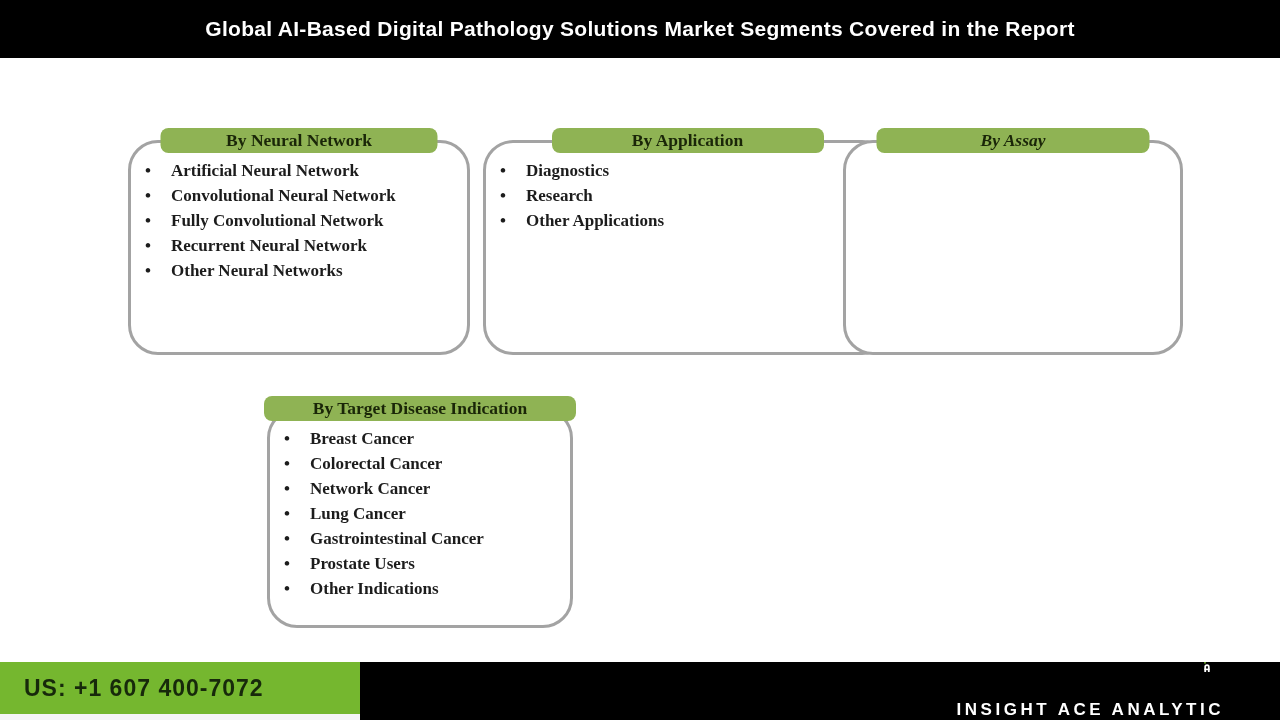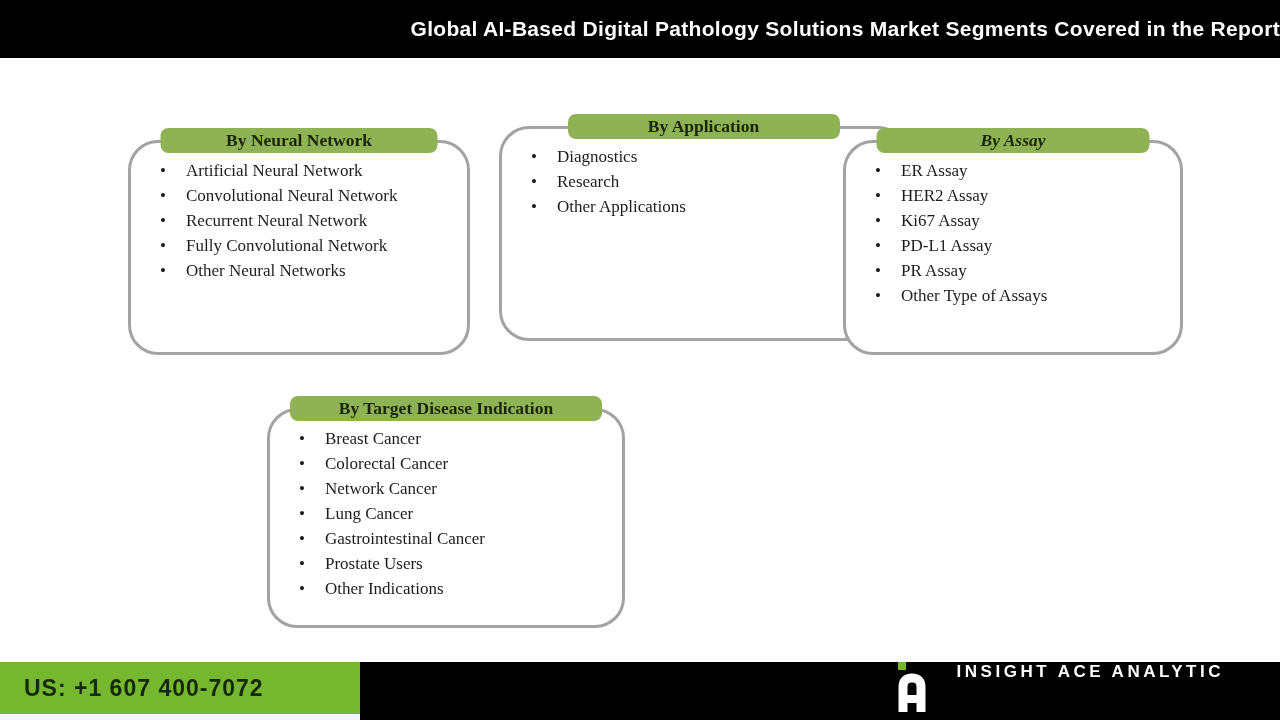--- a/index.html
+++ b/index.html
@@ -10,21 +10,21 @@
     background:#ffffff;
     overflow:hidden;
     font-family:"Liberation Serif", serif;
   }
 
   
   .titlebar {
     position:absolute; top:0; left:0;
     width:1280px; height:58px;
     background:#000000;
-    display:flex; align-items:center; justify-content:flex-end;
+    display:flex; align-items:center; justify-content:center;
   }
   .titlebar .title-text {
     color:#ffffff;
     font-family:"Liberation Sans", sans-serif;
     font-weight:bold;
     font-size:21px;
     letter-spacing:0.3px;
   }
 
   
@@ -44,44 +44,45 @@
     text-align:center;
     font-weight:bold;
     font-size:17.5px;
     color:#1a2608;
     z-index:2;
     white-space:nowrap;
   }
   .segment-list {
     list-style:none;
     margin:0;
-    padding:15px 8px 0 27px;
+    padding:15px 8px 0 12px;
+    font-weight:bold;
   }
   .segment-list li {
     position:relative;
     padding-left:28px;
     font-size:17px;
     line-height:25px;
     color:#1c1c1c;
     white-space:pre-line;
   }
   .segment-list li::before {
     content:"\2022";
     position:absolute;
     left:2px; top:0;
     color:#1c1c1c;
   }
 
   #box-0 { left:128px; top:140px; width:342px; height:215px; }
   #box-0 .pill { width:277px; }
-  #box-1 { left:483px; top:126px; width:409px; height:215px;margin-left:16px; }
+  #box-1 { left:483px; top:140px; width:409px; height:215px; }
   #box-1 .pill { width:272px; }
   #box-2 { left:843px; top:140px; width:340px; height:215px; }
   #box-2 .pill { width:273px;font-style:italic; }
-  #box-3 { left:267px; top:408px; width:358px; height:220px; }
+  #box-3 { left:267px; top:408px; width:306px; height:220px; }
   #box-3 .pill { width:312px; }
   #box-4 { left:675px; top:408px; width:387px; height:220px; }
   #box-4 .pill { width:310px; }
 
   
   .footer {
     position:absolute; left:0; bottom:0;
     width:1280px; height:58px;
     background:#000000;
   }
@@ -100,21 +101,21 @@
     color:#17290b;
   }
   .phone-underline {
     position:absolute; left:0; top:52px;
     width:360px; height:6px;
     background:#f5f5f5;
   }
   .brand {
     position:absolute; right:56px; top:0;
     height:58px;
-    display:flex; align-items:flex-start; gap:28px;
+    display:flex; align-items:flex-end; gap:28px;flex-direction:column;
   }
   .brand-logo { display:block; }
   .brand-text {
     color:#ffffff;
     font-family:"Liberation Sans", sans-serif;
     font-weight:bold;
     font-size:17px;
     letter-spacing:3.5px;
     white-space:nowrap;
   }
@@ -126,45 +127,37 @@
 
   <header class="titlebar">
     <div class="title-text">Global AI-Based Digital Pathology Solutions Market Segments Covered in the Report</div>
   </header>
 
   <section class="segment-box" id="box-0">
     <div class="pill">By Neural Network</div>
     <ul class="segment-list">
       <li>Artificial Neural Network</li>
       <li>Convolutional Neural Network</li>
+      <li>Fully Convolutional Network</li>
       <li>Recurrent Neural Network</li>
-      <li>Fully Convolutional Network</li>
       <li>Other Neural Networks</li>
     </ul>
   </section>
 
   <section class="segment-box" id="box-1">
     <div class="pill">By Application</div>
     <ul class="segment-list">
       <li>Diagnostics</li>
       <li>Research</li>
       <li>Other Applications</li>
     </ul>
   </section>
 
   <section class="segment-box" id="box-2">
     <div class="pill">By Assay</div>
-    <ul class="segment-list">
-      <li>ER Assay</li>
-      <li>HER2 Assay</li>
-      <li>Ki67 Assay</li>
-      <li>PD-L1 Assay</li>
-      <li>PR Assay</li>
-      <li>Other Type of Assays</li>
-    </ul>
   </section>
 
   <section class="segment-box" id="box-3">
     <div class="pill">By Target Disease Indication</div>
     <ul class="segment-list">
       <li>Breast Cancer</li>
       <li>Colorectal Cancer</li>
       <li>Network Cancer</li>
       <li>Lung Cancer</li>
       <li>Gastrointestinal Cancer</li>

